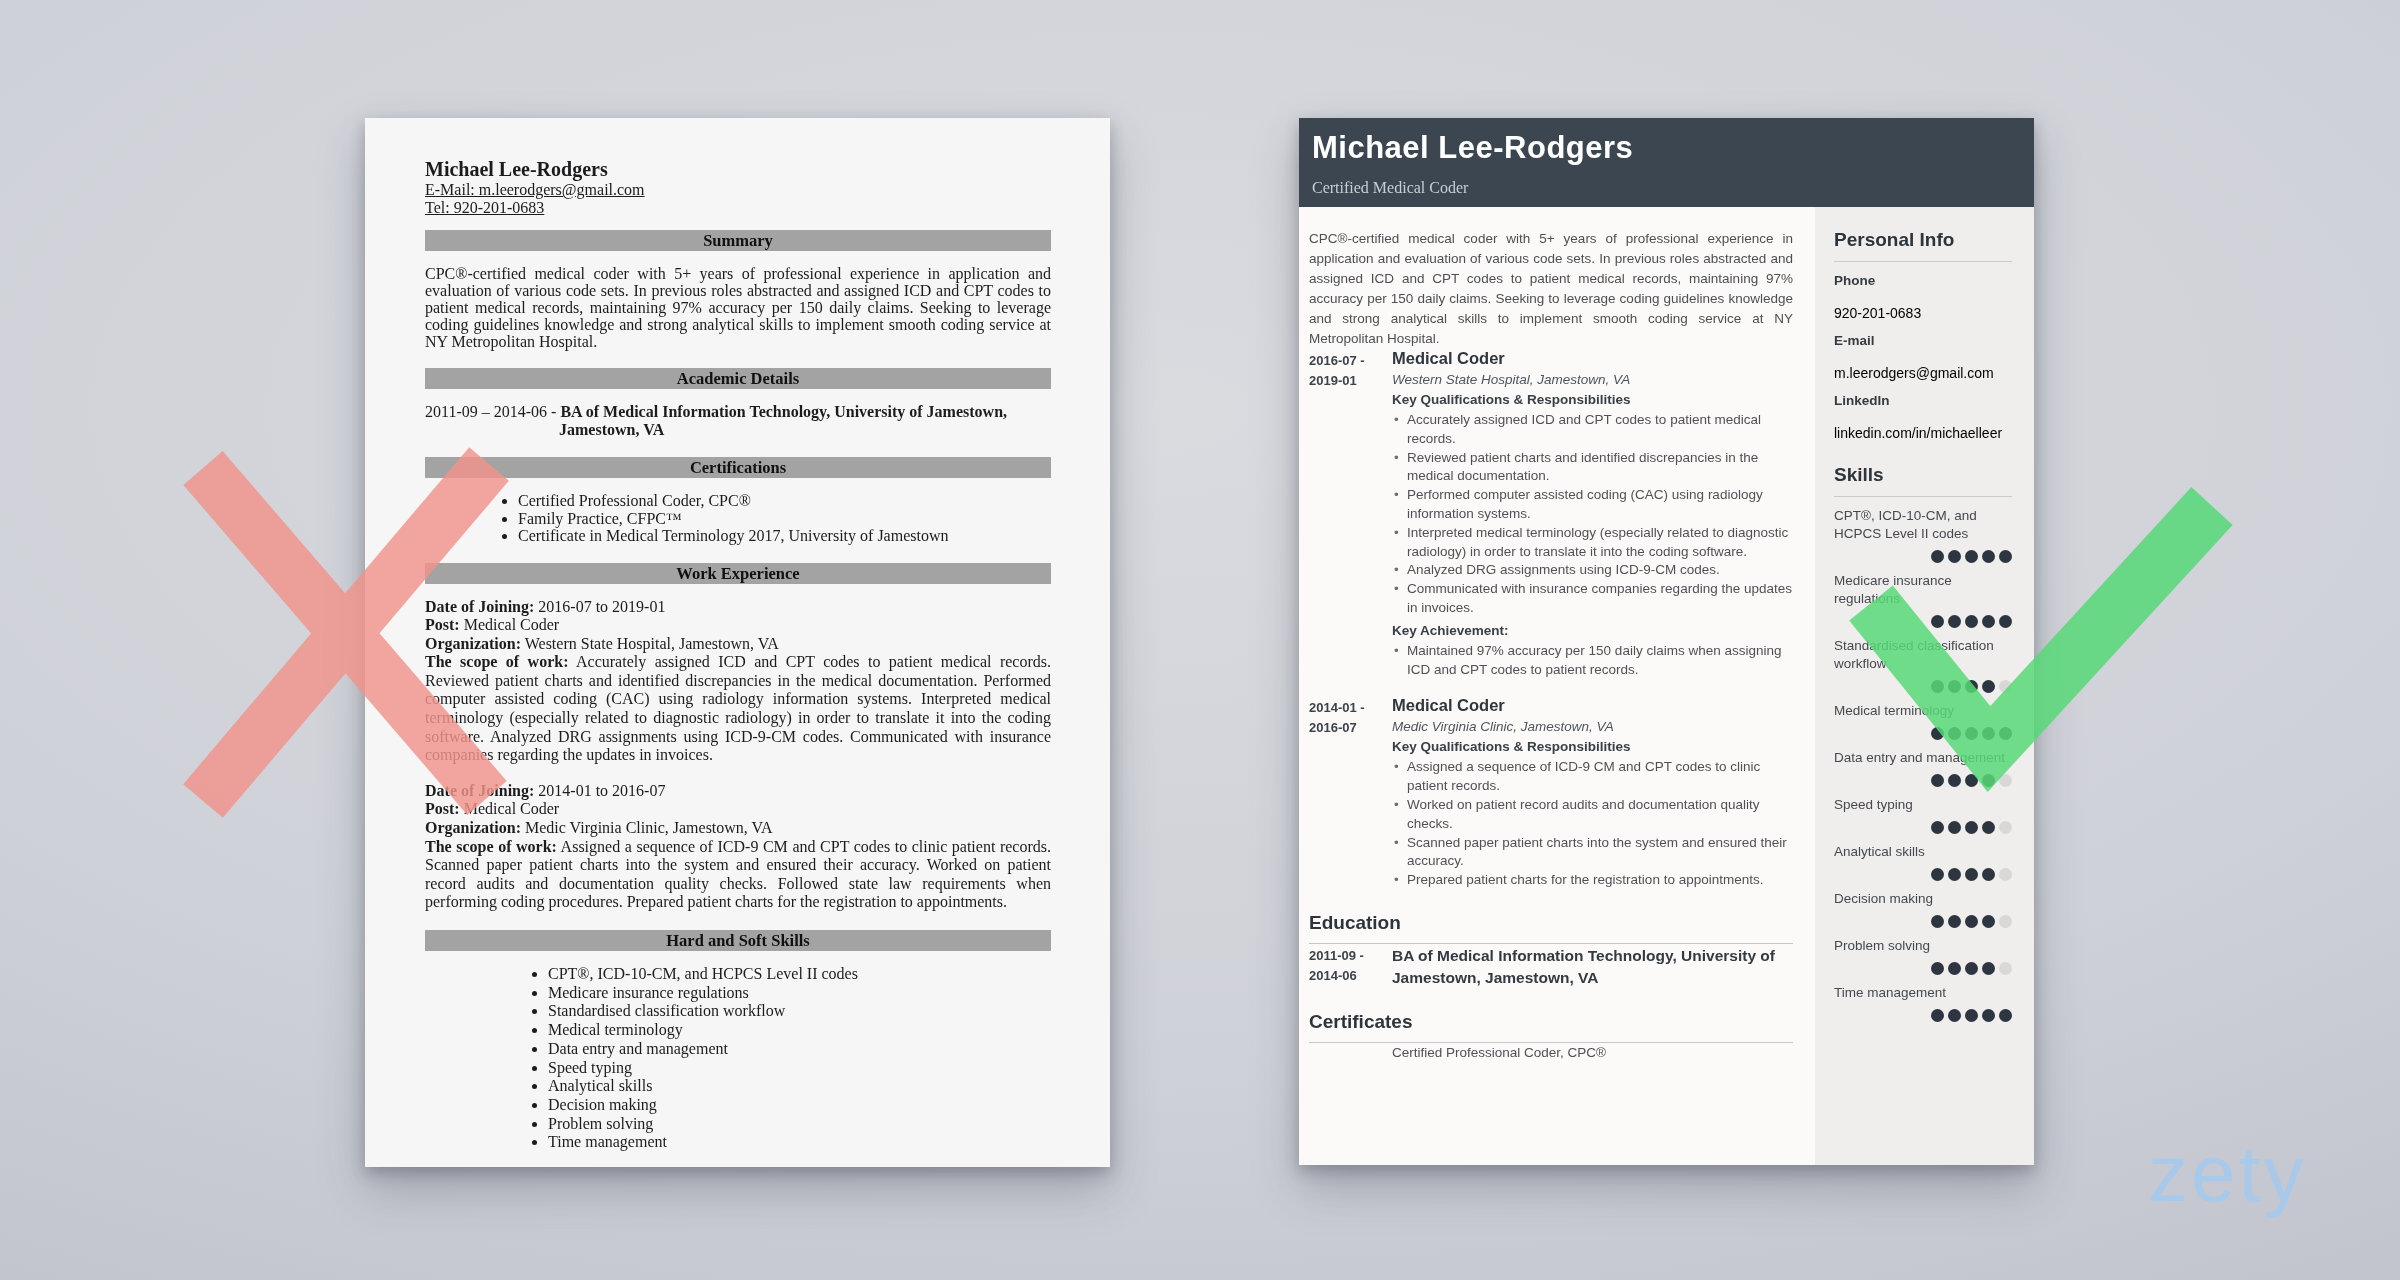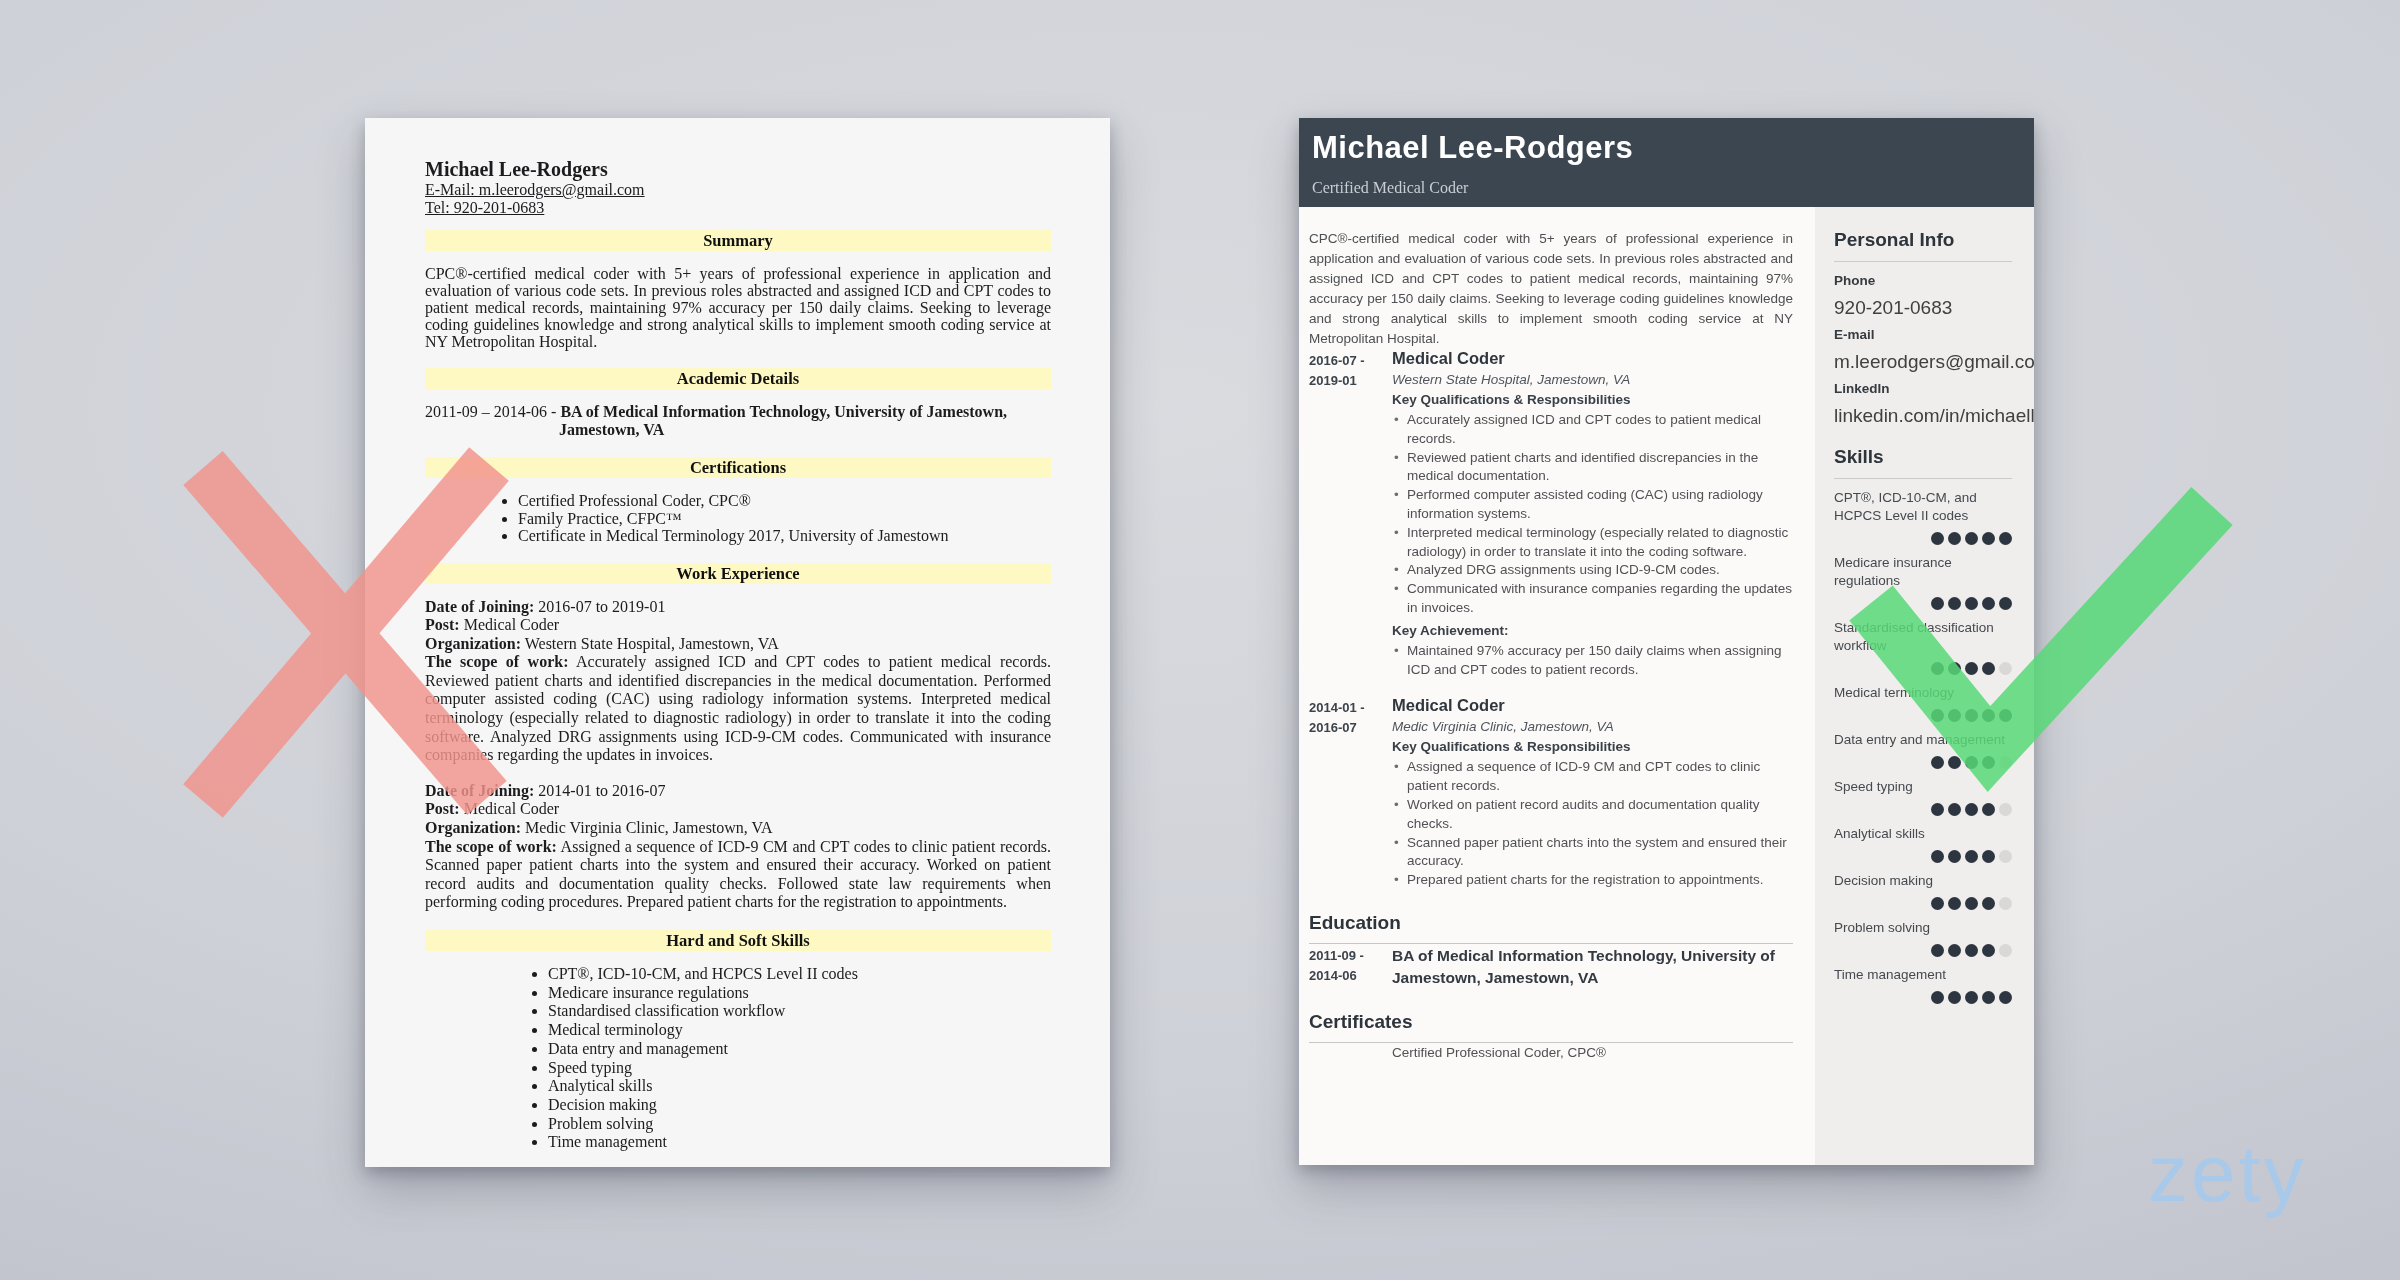--- a/index.html
+++ b/index.html
@@ -14,21 +14,21 @@
     position:absolute;left:365px;top:118px;width:745px;height:1049px;
     background:#f6f6f7;box-sizing:border-box;
     padding:40px 59px 0 60px;
     font-family:"Liberation Serif", serif;color:#1c1c1e;font-size:16px;
     box-shadow:0 6px 14px rgba(50,55,70,.30), 0 22px 44px rgba(50,55,70,.28);
     overflow:hidden;
   }
   .bp-name{font-size:20px;font-weight:bold;line-height:23px;}
   .bp-contact{line-height:17.5px;text-decoration:underline;}
   .bar{
-    background:#fef9c3;height:21px;line-height:21px;text-align:center;
+    background:#a3a3a3;height:21px;line-height:21px;text-align:center;
     font-weight:bold;font-size:16.5px;color:#111;margin:18px 0 14px;
   }
   .bar.first{margin-top:14px;}
   .bp-summary{line-height:17px;text-align:justify;margin:0;}
   .bp-academic{line-height:18px;font-size:16px;margin-top:0;}
   .bp-academic .l2{margin-left:134px;font-weight:bold;}
   ul.bp-certs{list-style:disc;margin:0;padding:0 0 0 93px;line-height:17.5px;}
   ul.bp-skills{list-style:disc;margin:0;padding:0 0 0 123px;line-height:18.7px;}
   .bp-job{margin:0 0 17px;line-height:18.6px;}
   .bp-job .scope{margin:0;text-align:justify;}
@@ -67,21 +67,21 @@
   .degree{font-size:15.5px;font-weight:bold;color:#343a42;line-height:22px;padding-top:1px;}
   ul.plain{list-style:none;margin:2px 0 0;padding:0 0 0 83px;font-size:13.5px;color:#515155;}
   ul.plain li{margin-bottom:12.5px;}
 
   .side-h{
     font-size:19px;font-weight:bold;color:#2e343b;
     border-bottom:1px solid #ccc9c7;padding-bottom:10px;margin:0 0 10px;
   }
   .side-h.skills{margin-top:22px;}
   .pi-label{font-size:13.5px;font-weight:bold;color:#363b42;margin-top:10px;line-height:17px;}
-  .pi-value{font-size:19px;color:#404040;margin-top:10px;line-height:17px;}
+  .pi-value{font-size:14px;color:#000000;margin-top:16px;line-height:17px;}
   .skill{margin-bottom:9px;}
   .skill-name{font-size:13.5px;color:#45494f;line-height:18px;}
   .dots{display:flex;justify-content:flex-end;gap:4px;margin-top:7px;}
   .dot{width:13px;height:13px;border-radius:50%;background:#dad8d6;}
   .dot.filled{background:#2d3640;}
 
   
   .marks{position:absolute;left:0;top:0;pointer-events:none;}
   .watermark{
     position:absolute;left:2148px;top:1128px;

